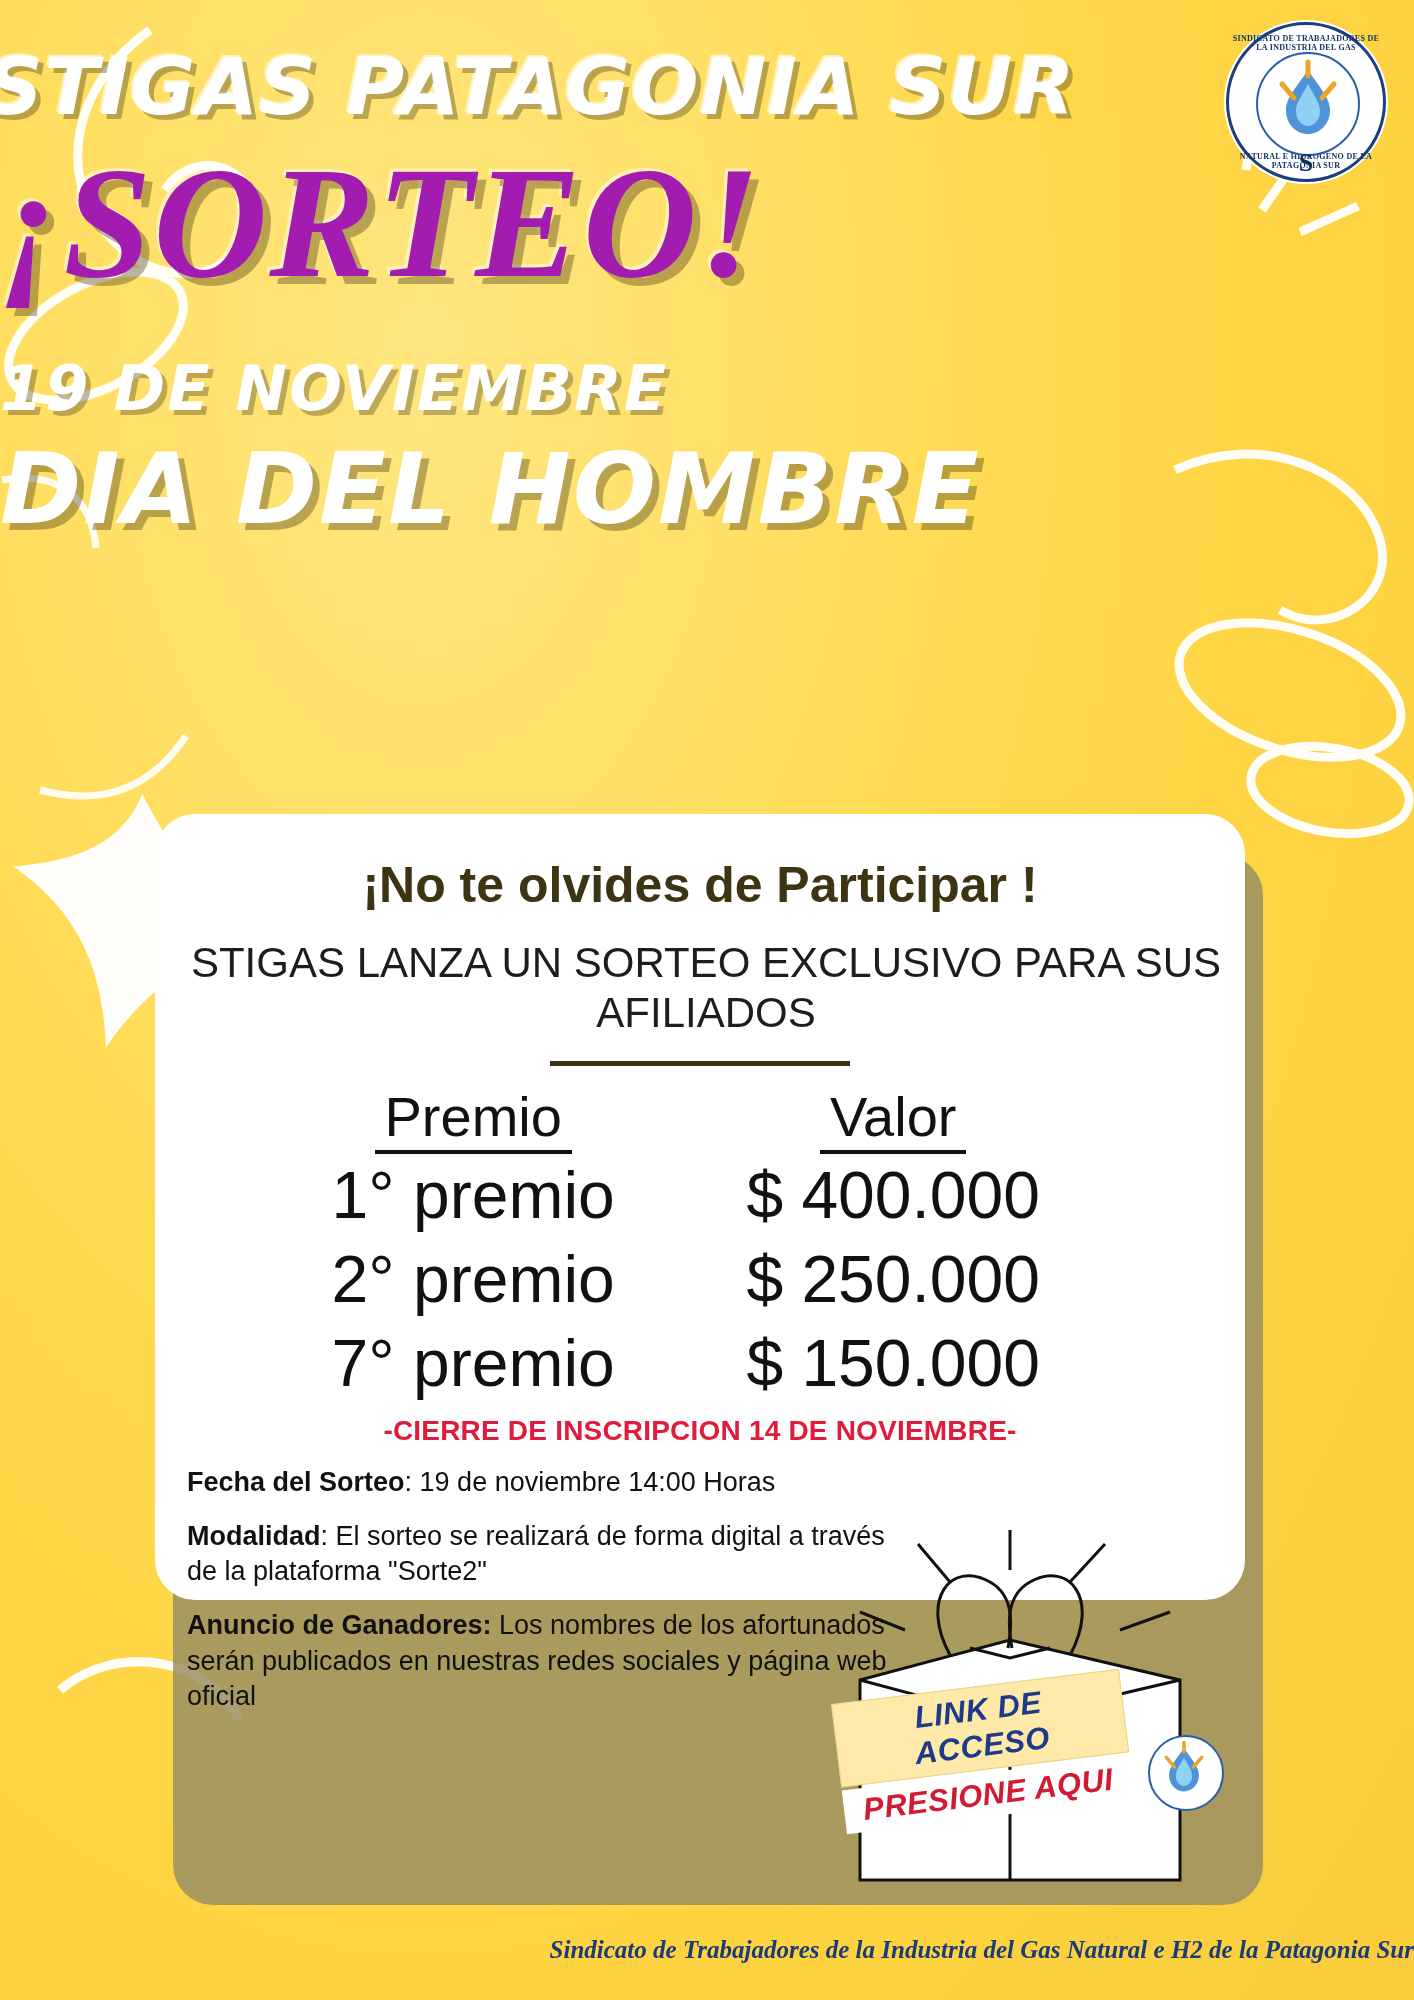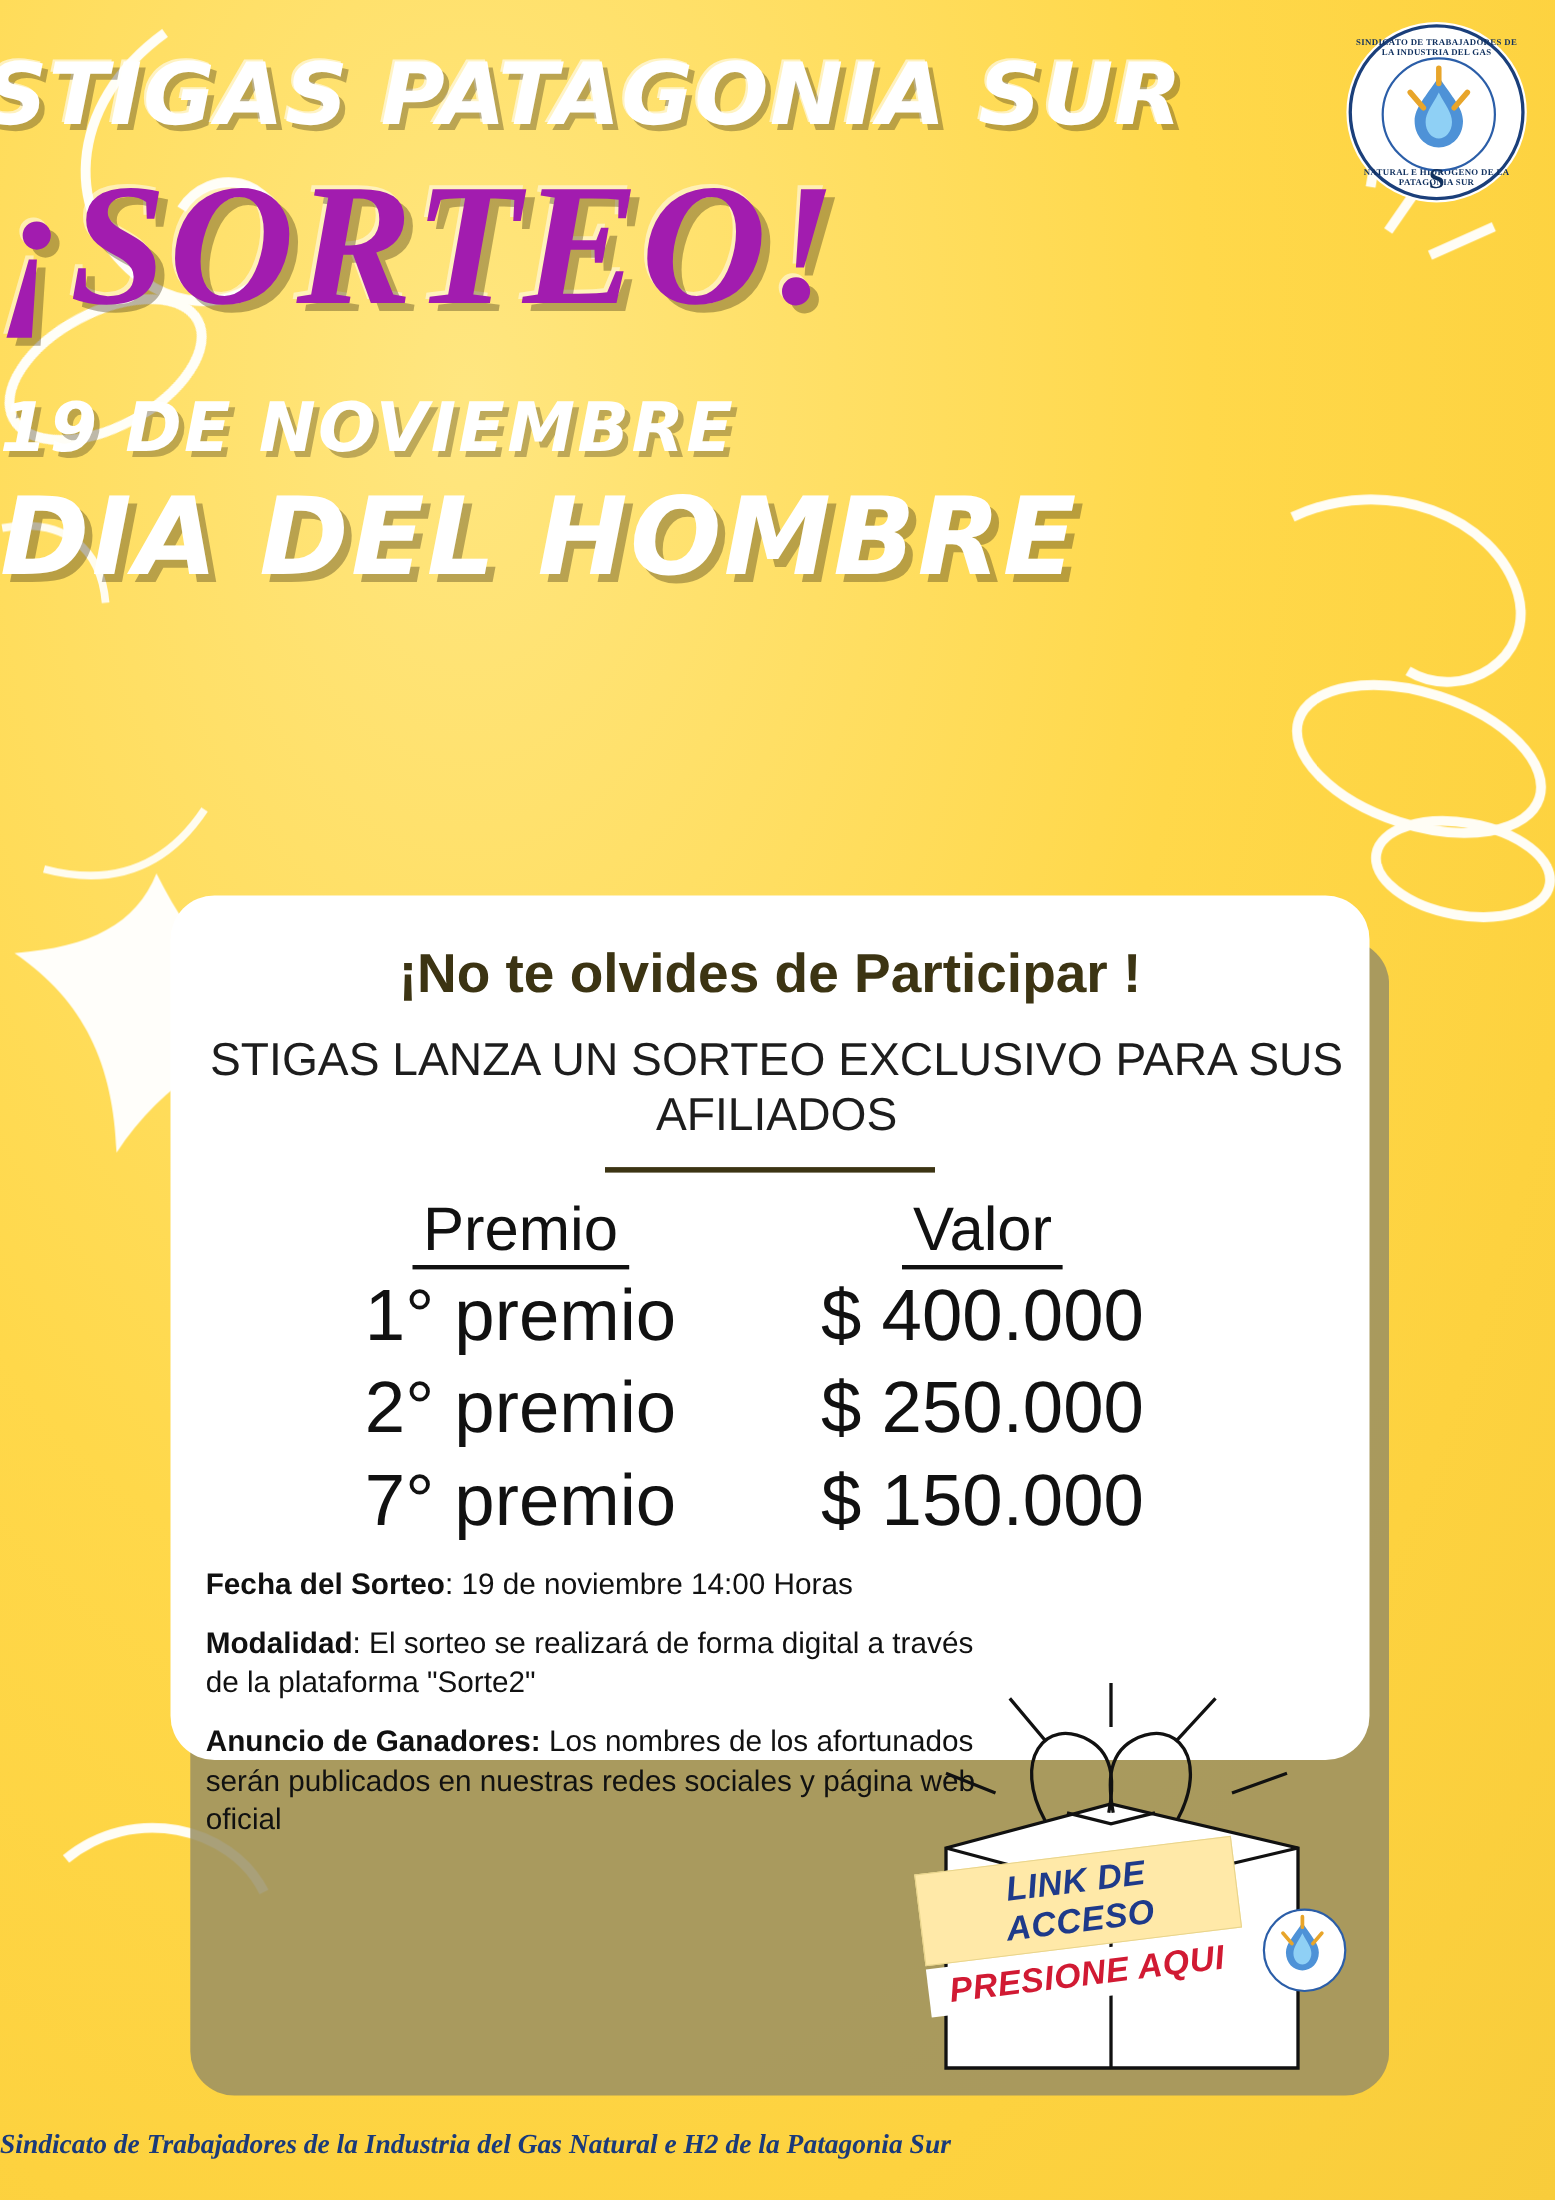--- a/index.html
+++ b/index.html
@@ -283,21 +283,21 @@
     background: #fff;
     border: 2px solid #2b5ea8;
   }
 
   
   .footer {
     position: absolute;
     left: 0;
     bottom: 36px;
     width: 1414px;
-    text-align: left;
+    text-align: right;
     font-family: "Liberation Serif", serif;
     font-style: italic;
     font-weight: bold;
     font-size: 25px;
     color: #1a3a7a;
   }
 </style>
 </head>
 <body>
 
@@ -366,20 +366,21 @@
           <td class="prize-name">2° premio</td>
           <td class="prize-value">$ 250.000</td>
         </tr>
         <tr>
           <td class="prize-name">7° premio</td>
           <td class="prize-value">$ 150.000</td>
         </tr>
       </tbody>
     </table>
 
+    <div class="closing">-CIERRE DE INSCRIPCION 14 DE NOVIEMBRE-</div>
 
     <div class="detail">
       <b>Fecha del Sorteo</b><span>: </span><span>19 de noviembre 14:00 Horas</span>
     </div>
     <div class="detail">
       <b>Modalidad</b><span>: </span><span>El sorteo se realizará de forma digital a través de la plataforma "Sorte2"</span>
     </div>
     <div class="detail">
       <b>Anuncio de Ganadores:</b><span> </span><span>Los nombres de los afortunados serán publicados en nuestras redes sociales y página web oficial</span>
     </div>

